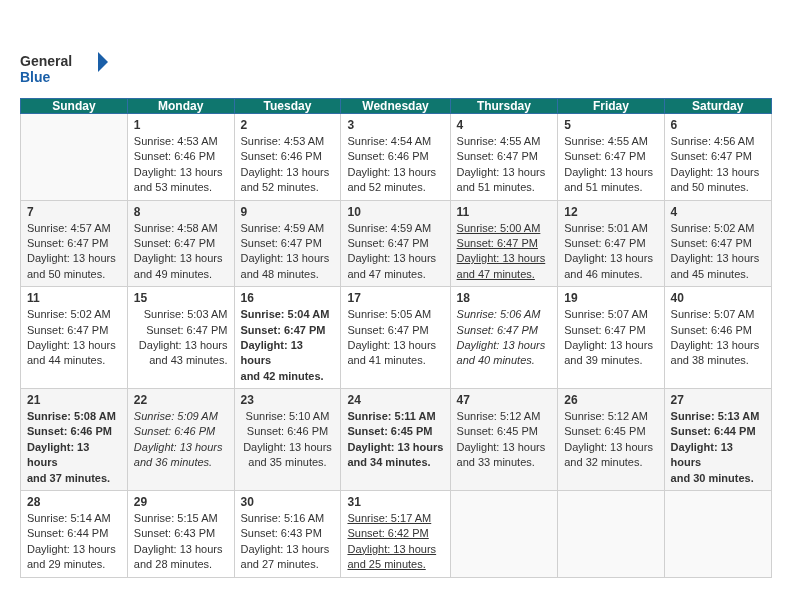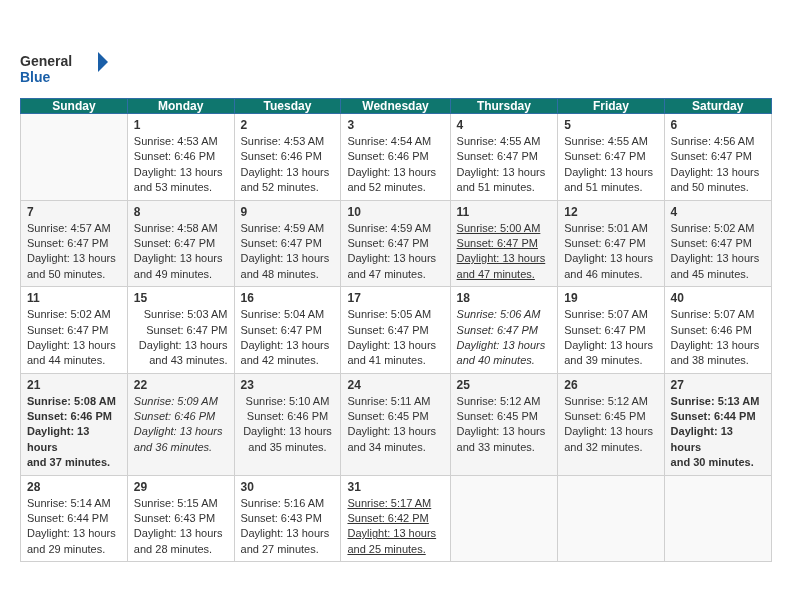--- a/index.html
+++ b/index.html
@@ -218,21 +218,21 @@
           </td>
           <td>
             <span class="day-num">15</span>
             <div class="day-info" style="white-space: pre-line; text-align: right;">Sunrise: 5:03 AM
 Sunset: 6:47 PM
 Daylight: 13 hours
 and 43 minutes.</div>
           </td>
           <td>
             <span class="day-num">16</span>
-            <div class="day-info" style="white-space: pre-line;">Sunrise: 5:04 AM
+            <div class="day-info" style="white-space: pre-line; font-weight: bold;">Sunrise: 5:04 AM
 Sunset: 6:47 PM
 Daylight: 13 hours
 and 42 minutes.</div>
           </td>
           <td>
             <span class="day-num">17</span>
             <div class="day-info" style="white-space: pre-line;">Sunrise: 5:05 AM
 Sunset: 6:47 PM
 Daylight: 13 hours
 and 41 minutes.</div>
@@ -276,27 +276,27 @@
           </td>
           <td>
             <span class="day-num">23</span>
             <div class="day-info" style="white-space: pre-line; text-align: center;">Sunrise: 5:10 AM
 Sunset: 6:46 PM
 Daylight: 13 hours
 and 35 minutes.</div>
           </td>
           <td>
             <span class="day-num">24</span>
-            <div class="day-info" style="white-space: pre-line;">Sunrise: 5:11 AM
+            <div class="day-info" style="white-space: pre-line; font-weight: bold;">Sunrise: 5:11 AM
 Sunset: 6:45 PM
 Daylight: 13 hours
 and 34 minutes.</div>
           </td>
           <td>
-            <span class="day-num">25</span>
+            <span class="day-num">47</span>
             <div class="day-info" style="white-space: pre-line;">Sunrise: 5:12 AM
 Sunset: 6:45 PM
 Daylight: 13 hours
 and 33 minutes.</div>
           </td>
           <td>
             <span class="day-num">26</span>
             <div class="day-info" style="white-space: pre-line;">Sunrise: 5:12 AM
 Sunset: 6:45 PM
 Daylight: 13 hours

